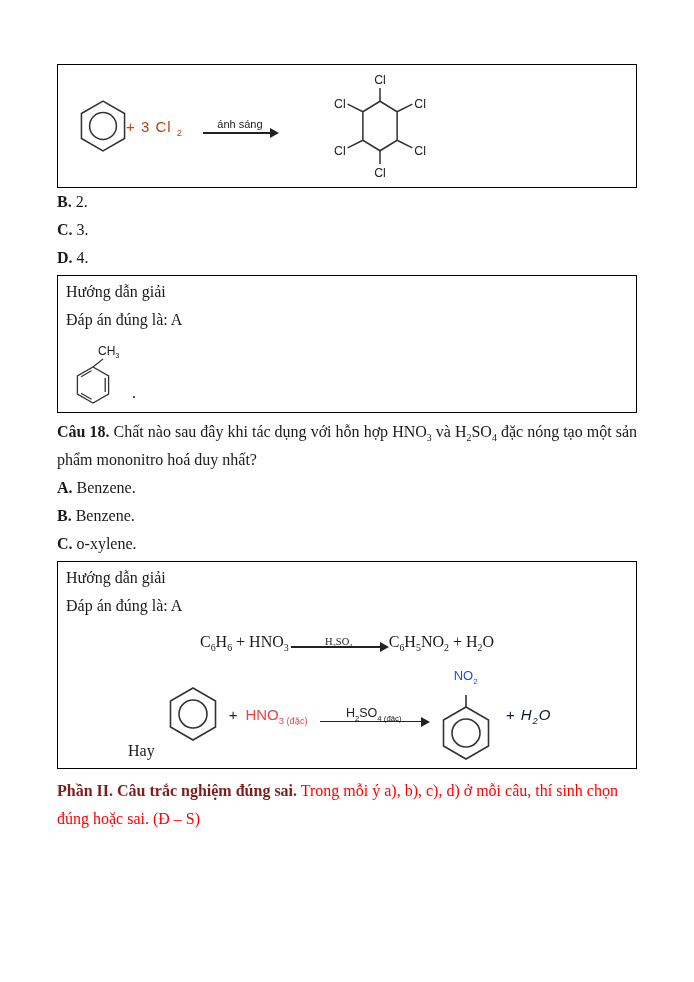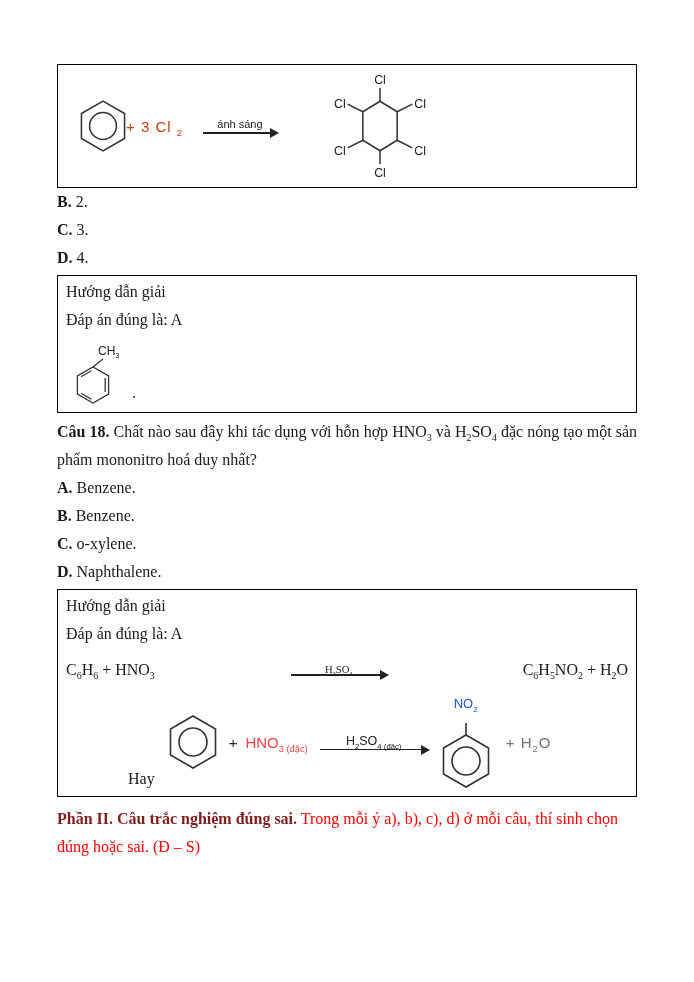--- a/index.html
+++ b/index.html
@@ -37,36 +37,36 @@
   
   .sol-box { padding:2px 8px 6px 8px; margin-top:3px; }
   .sol-head { line-height:28px; font-weight:normal; }
   .expl-row { display:flex; align-items:flex-end; margin-top:2px; height:70px; }
   .expl-text { line-height:26px; }
   .toluene-block { position:relative; width:62px; height:70px; margin-left:4px; flex:none; }
   .ch3-label { position:absolute; top:0; left:28px; font-size:12px; color:#222;margin-top:8px; }
   .toluene-block svg { position:absolute; left:4px; bottom:2px; }
 
   
-  .eq-row { display:flex; justify-content:space-between; align-items:center; margin-top:6px; height:32px; }
+  .eq-row { display:flex; justify-content:center; align-items:center; margin-top:6px; height:32px; }
   .eq-arrow { width:96px; margin:0 2px; }
   .eq-arrow .arrow-label { font-family:"Liberation Serif", serif; font-size:10.5px; margin-bottom:-1px; }
 
   
   .scheme-row { display:flex; align-items:center; margin-top:8px; height:96px; padding-left:62px; }
   .hay { align-self:flex-end; line-height:22px; }
   .scheme-benzene { margin-left:14px; }
   .scheme-plus { font-size:15px; color:#222; margin:0 8px 0 12px; }
   .scheme-reagent { font-size:15px; color:#ef4444; }
   .scheme-arrow { width:108px; margin-left:12px;text-align:center; }
   .scheme-arrow .arrow-label { font-size:12.5px; margin-bottom:1px; }
   .nitro-block { position:relative; width:52px; height:92px; margin-left:12px; flex:none; }
   .no2-label { position:absolute; top:0; left:14px; font-size:13px; color:#1d4ed8; }
   .nitro-block svg { position:absolute; left:2px; bottom:0; }
-  .scheme-water { font-size:15px; color:#737373; margin-left:14px; letter-spacing:1px; }
+  .scheme-water { font-size:15px; color:#0f172a; margin-left:14px; letter-spacing:1px;font-style:italic; }
 
   
   .part2 { line-height:28px; margin-top:8px; color:#ff0000; }
   .part2 b { color:#7f1d1d; }
 </style>
 </head>
 <body>
 
 <div class="page">
 
@@ -137,24 +137,20 @@
     <span>Benzene.</span>
   </p>
   <p class="opt-line">
     <b>B.</b>
     <span>Benzene.</span>
   </p>
   <p class="opt-line">
     <b>C.</b>
     <span>o-xylene.</span>
   </p>
-  <p class="opt-line">
-    <b>D.</b>
-    <span>Naphthalene.</span>
-  </p>
 
   <div class="box sol-box">
     <p class="sol-head">Hướng dẫn giải</p>
     <p class="sol-head">Đáp án đúng là: A</p>
 
     <div class="eq-row">
       <span>C<sub>6</sub>H<sub>6</sub> + HNO<sub>3</sub></span>
       <span class="arrow-block eq-arrow">
         <span class="arrow-label">H<sub>2</sub>SO<sub>4</sub></span>
         <span class="arrow-line"></span>

